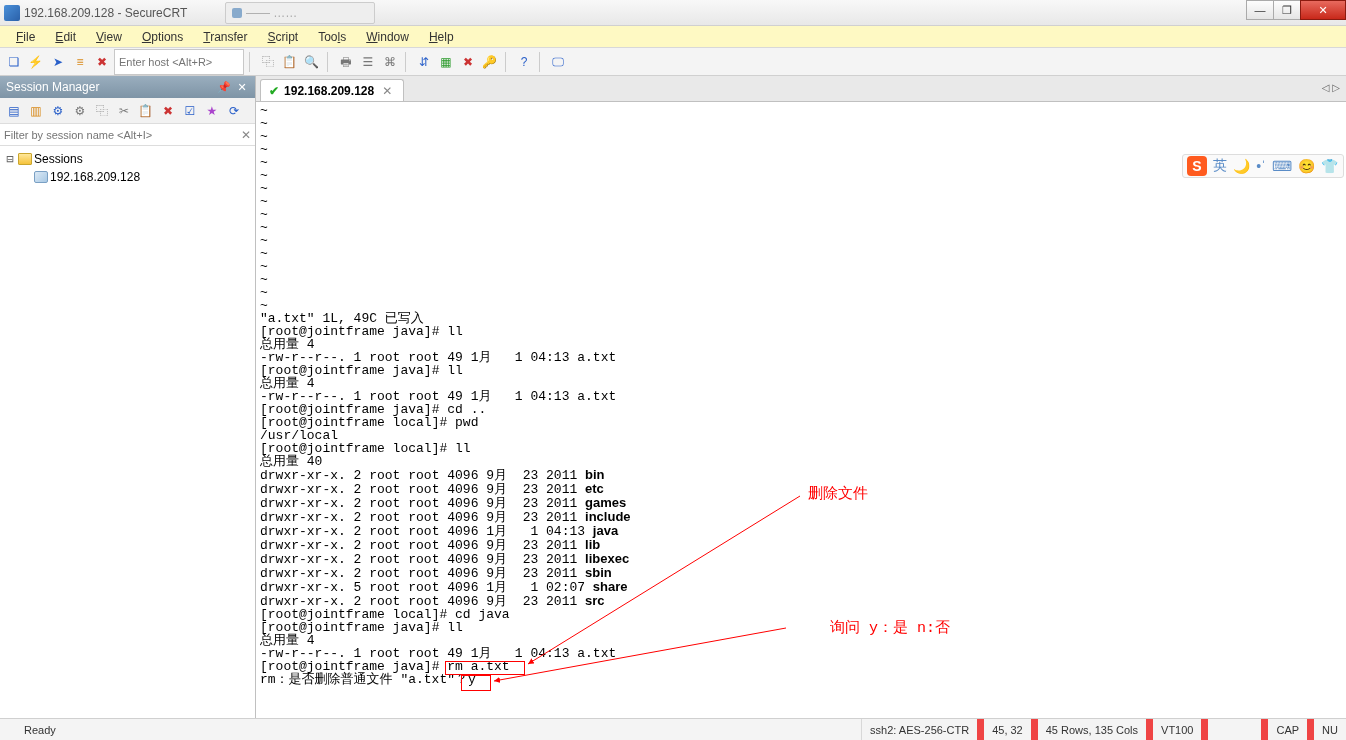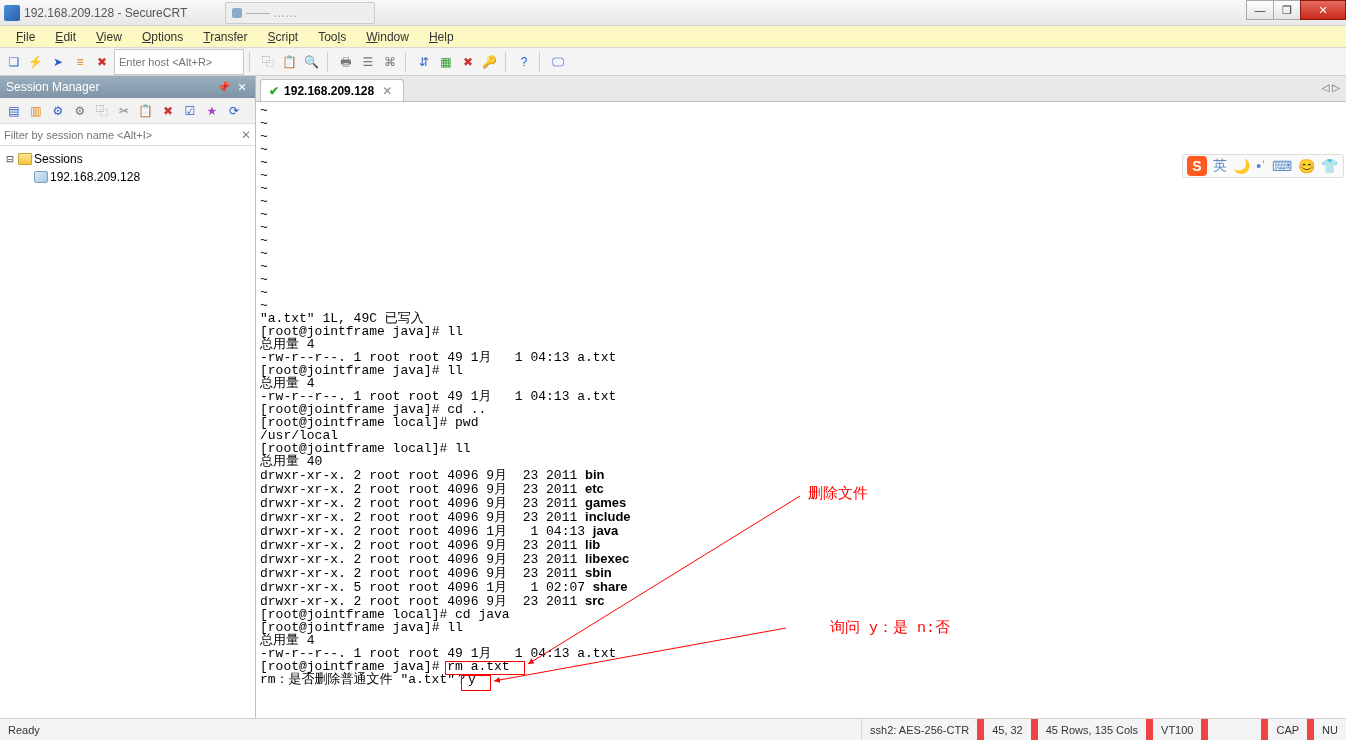--- a/index.html
+++ b/index.html
@@ -58,21 +58,21 @@
 .anno { position:absolute; color:#f00; font-family: Liberation Mono, monospace; font-size: 15px; pointer-events:none; }
 .redbox { position:absolute; border:1px solid #f00; pointer-events:none; }
 svg.arrows { position:absolute; top:0; left:0; pointer-events:none; }
 
 
 .ime { position:absolute; right:2px; top:154px; height:24px; display:flex; align-items:center; gap:6px; padding:2px 4px; background:#fafafa; border:1px solid #ddd; border-radius:3px; }
 .ime .sg { width:20px; height:20px; background:#ff5b1f; color:#fff; font-weight:bold; border-radius:4px; display:flex; align-items:center; justify-content:center; font-size:14px; }
 .ime span { color:#5a8cc7; font-size:14px; }
 
 
-.statusbar { position:absolute; bottom:0; left:0; right:0; height:22px; background:#f4f4f4; border-top:1px solid #d0d0d0; display:flex; align-items:center; font-size:11px; color:#333; }
+.statusbar { position:absolute; bottom:0; left:0; right:0; height:22px; background:#f4f4f4; border-top:1px solid #d0d0d0; display:flex; align-items:center; font-size:11px; color:#333;padding-left:16px; }
 .statusbar .cell { padding:0 8px; border-right:7px solid #ef4444; height:100%; display:flex; align-items:center; }
 .statusbar .cell.grow { flex:1; border-right:1px solid #d8d8d8; }
 .statusbar .cell.last { border-right:none; }
 
 
 .g { font-size:12px; line-height:1; }
 .c-blue{color:#2a60c9}.c-green{color:#2a9a2a}.c-red{color:#c33}.c-orange{color:#d88a1a}.c-gray{color:#777}.c-yel{color:#c9a400}.c-mag{color:#a4c}
 </style>
 </head>
 <body>

